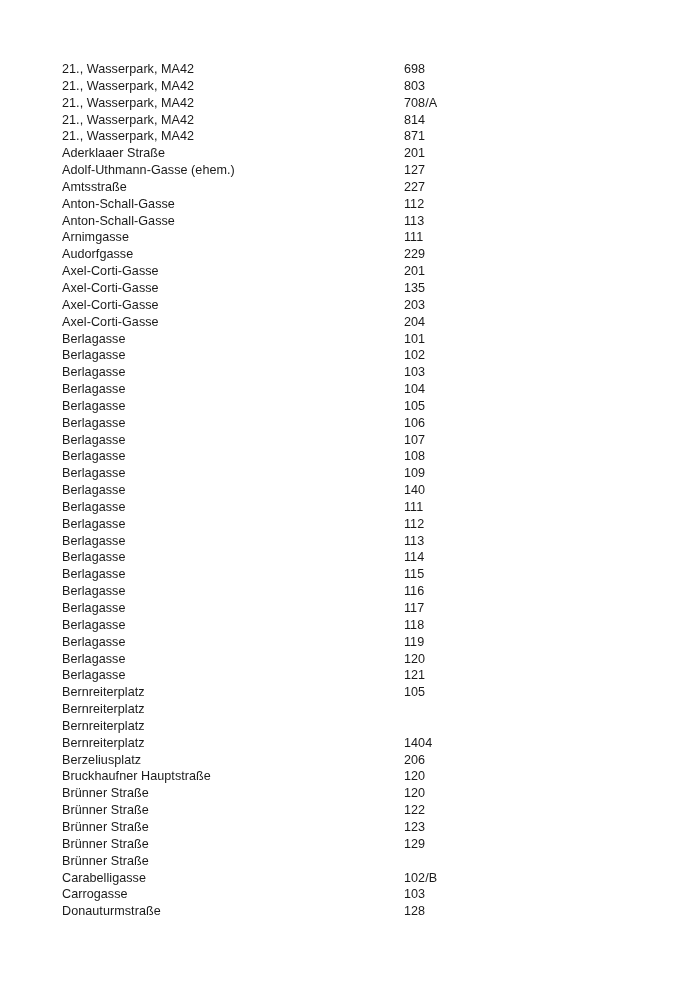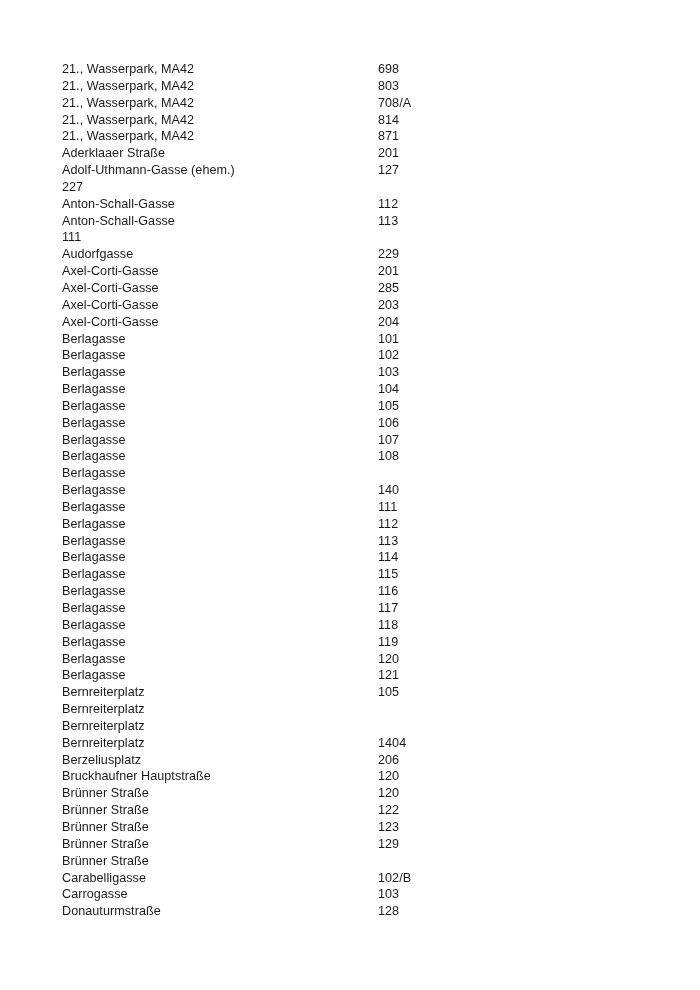--- a/index.html
+++ b/index.html
@@ -33,20 +33,21 @@
     font-size: 12.6px;
     letter-spacing: 0.05px;
     white-space: nowrap;
   }
   .street {
     width: 316px;
     flex: 0 0 316px;
   }
   .number {
     flex: 1;
+    margin-left: 26px;
   }
 </style>
 </head>
 <body style="background: rgb(255, 255, 255);">
 
 <div class="page" style="background: rgb(255, 255, 255);">
   <div class="address-list" style="color: rgb(26, 26, 26);">
 
       <div class="row">
         <span class="street">21., Wasserpark, MA42</span>
@@ -77,50 +78,52 @@
         <span class="street">Aderklaaer Straße</span>
         <span class="number">201</span>
       </div>
 
       <div class="row">
         <span class="street">Adolf-Uthmann-Gasse (ehem.)</span>
         <span class="number">127</span>
       </div>
 
       <div class="row">
+        <span class="street">Amtsstraße</span>
         <span class="number">227</span>
       </div>
 
       <div class="row">
         <span class="street">Anton-Schall-Gasse</span>
         <span class="number">112</span>
       </div>
 
       <div class="row">
         <span class="street">Anton-Schall-Gasse</span>
         <span class="number">113</span>
       </div>
 
       <div class="row">
+        <span class="street">Arnimgasse</span>
         <span class="number">111</span>
       </div>
 
       <div class="row">
         <span class="street">Audorfgasse</span>
         <span class="number">229</span>
       </div>
 
       <div class="row">
         <span class="street">Axel-Corti-Gasse</span>
         <span class="number">201</span>
       </div>
 
       <div class="row">
         <span class="street">Axel-Corti-Gasse</span>
-        <span class="number">285</span>
+        <span class="number">135</span>
       </div>
 
       <div class="row">
         <span class="street">Axel-Corti-Gasse</span>
         <span class="number">203</span>
       </div>
 
       <div class="row">
         <span class="street">Axel-Corti-Gasse</span>
         <span class="number">204</span>
@@ -161,20 +164,21 @@
         <span class="number">107</span>
       </div>
 
       <div class="row">
         <span class="street">Berlagasse</span>
         <span class="number">108</span>
       </div>
 
       <div class="row">
         <span class="street">Berlagasse</span>
+        <span class="number">109</span>
       </div>
 
       <div class="row">
         <span class="street">Berlagasse</span>
         <span class="number">140</span>
       </div>
 
       <div class="row">
         <span class="street">Berlagasse</span>
         <span class="number">111</span>

